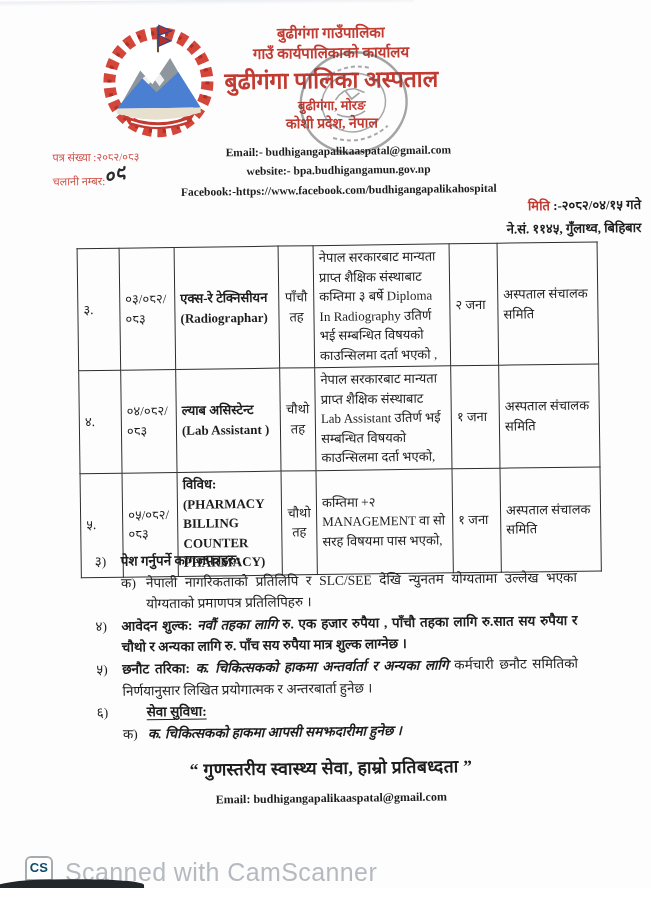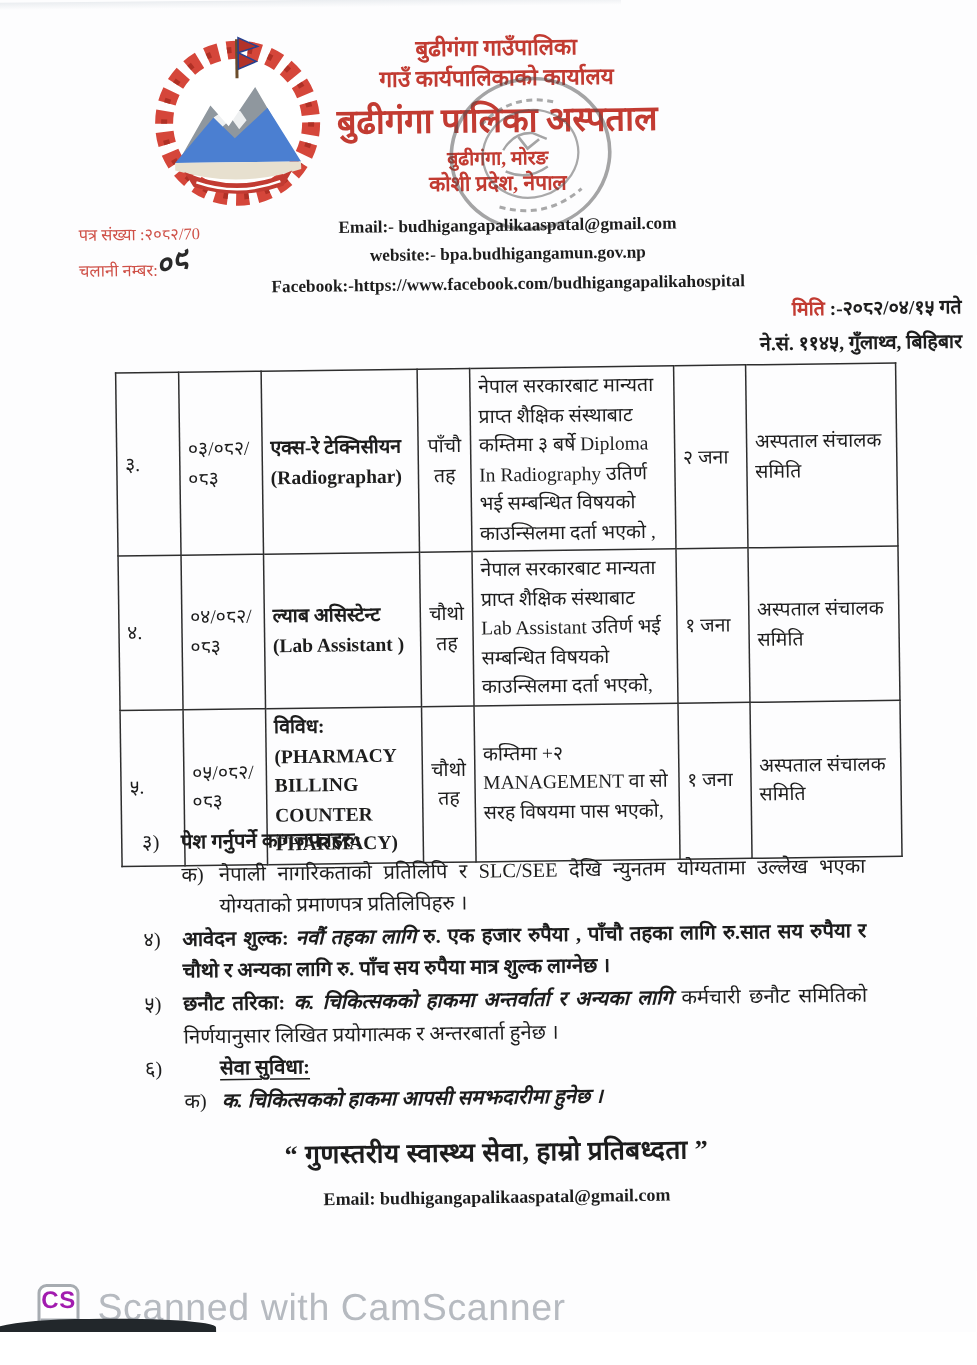--- a/index.html
+++ b/index.html
@@ -60,21 +60,21 @@
   
   .slogan{position:absolute;left:0;width:100%;top:755px;text-align:center;
     font-size:17.5px;font-weight:bold;letter-spacing:.3px;}
   .footer-email{position:absolute;left:0;width:100%;top:791px;text-align:center;
     font-size:12px;font-weight:bold;}
   
   .cs-bar{position:absolute;left:25px;top:856px;display:flex;align-items:center;gap:12px;
     font-family:"Liberation Sans","DejaVu Sans",sans-serif;}
   .cs-badge{width:24px;height:28px;border:2.5px solid #a7acb1;border-radius:6px;background:#fff;
     position:relative;display:flex;align-items:flex-start;justify-content:center;}
-  .cs-badge .cs-txt{font-size:16px;font-weight:bold;color:#a21caf;line-height:19px;letter-spacing:.3px;}
+  .cs-badge .cs-txt{font-size:13px;font-weight:bold;color:#0c4a6e;line-height:19px;letter-spacing:.3px;}
   .cs-badge .cs-strip{position:absolute;left:0;right:0;bottom:0;height:7px;background:#a7acb1;
     border-radius:0 0 3px 3px;}
   .cs-label{font-size:25px;color:#b6bac0;letter-spacing:.4px;}
 </style>
 </head>
 <body>
 
 <div class="screen">
   <div class="scan-edge-top"></div>
 
@@ -108,21 +108,21 @@
         <ellipse cx="61" cy="57" rx="32" ry="29" fill="none" stroke="#555555" stroke-width="1.5"></ellipse>
         <path d="M34,30 q26,-16 52,-2" fill="none" stroke="#555" stroke-width="2" stroke-dasharray="4 3"></path>
         <path d="M32,86 q28,16 56,2" fill="none" stroke="#555" stroke-width="2" stroke-dasharray="4 3"></path>
         <path d="M44,50 q10,-10 22,-6 l8,6" fill="none" stroke="#4d4d4d" stroke-width="1.6"></path>
         <path d="M42,64 q12,10 28,4" fill="none" stroke="#4d4d4d" stroke-width="1.6"></path>
         <path d="M56,44 l4,9 l9,-4" fill="none" stroke="#4d4d4d" stroke-width="1.8"></path>
       </g>
     </svg>
 
     <div class="meta-left">
-      <div>पत्र संख्या :२०८२/70</div>
+      <div>पत्र संख्या :२०८२/०८३</div>
       <div>चलानी नम्बर:</div>
     </div>
     <div class="chalani-value">०९</div>
 
     <div class="contact">
       <div>Email:- budhigangapalikaaspatal@gmail.com</div>
       <div>website:- bpa.budhigangamun.gov.np</div>
       <div>Facebook:-https://www.facebook.com/budhigangapalikahospital</div>
     </div>
 

